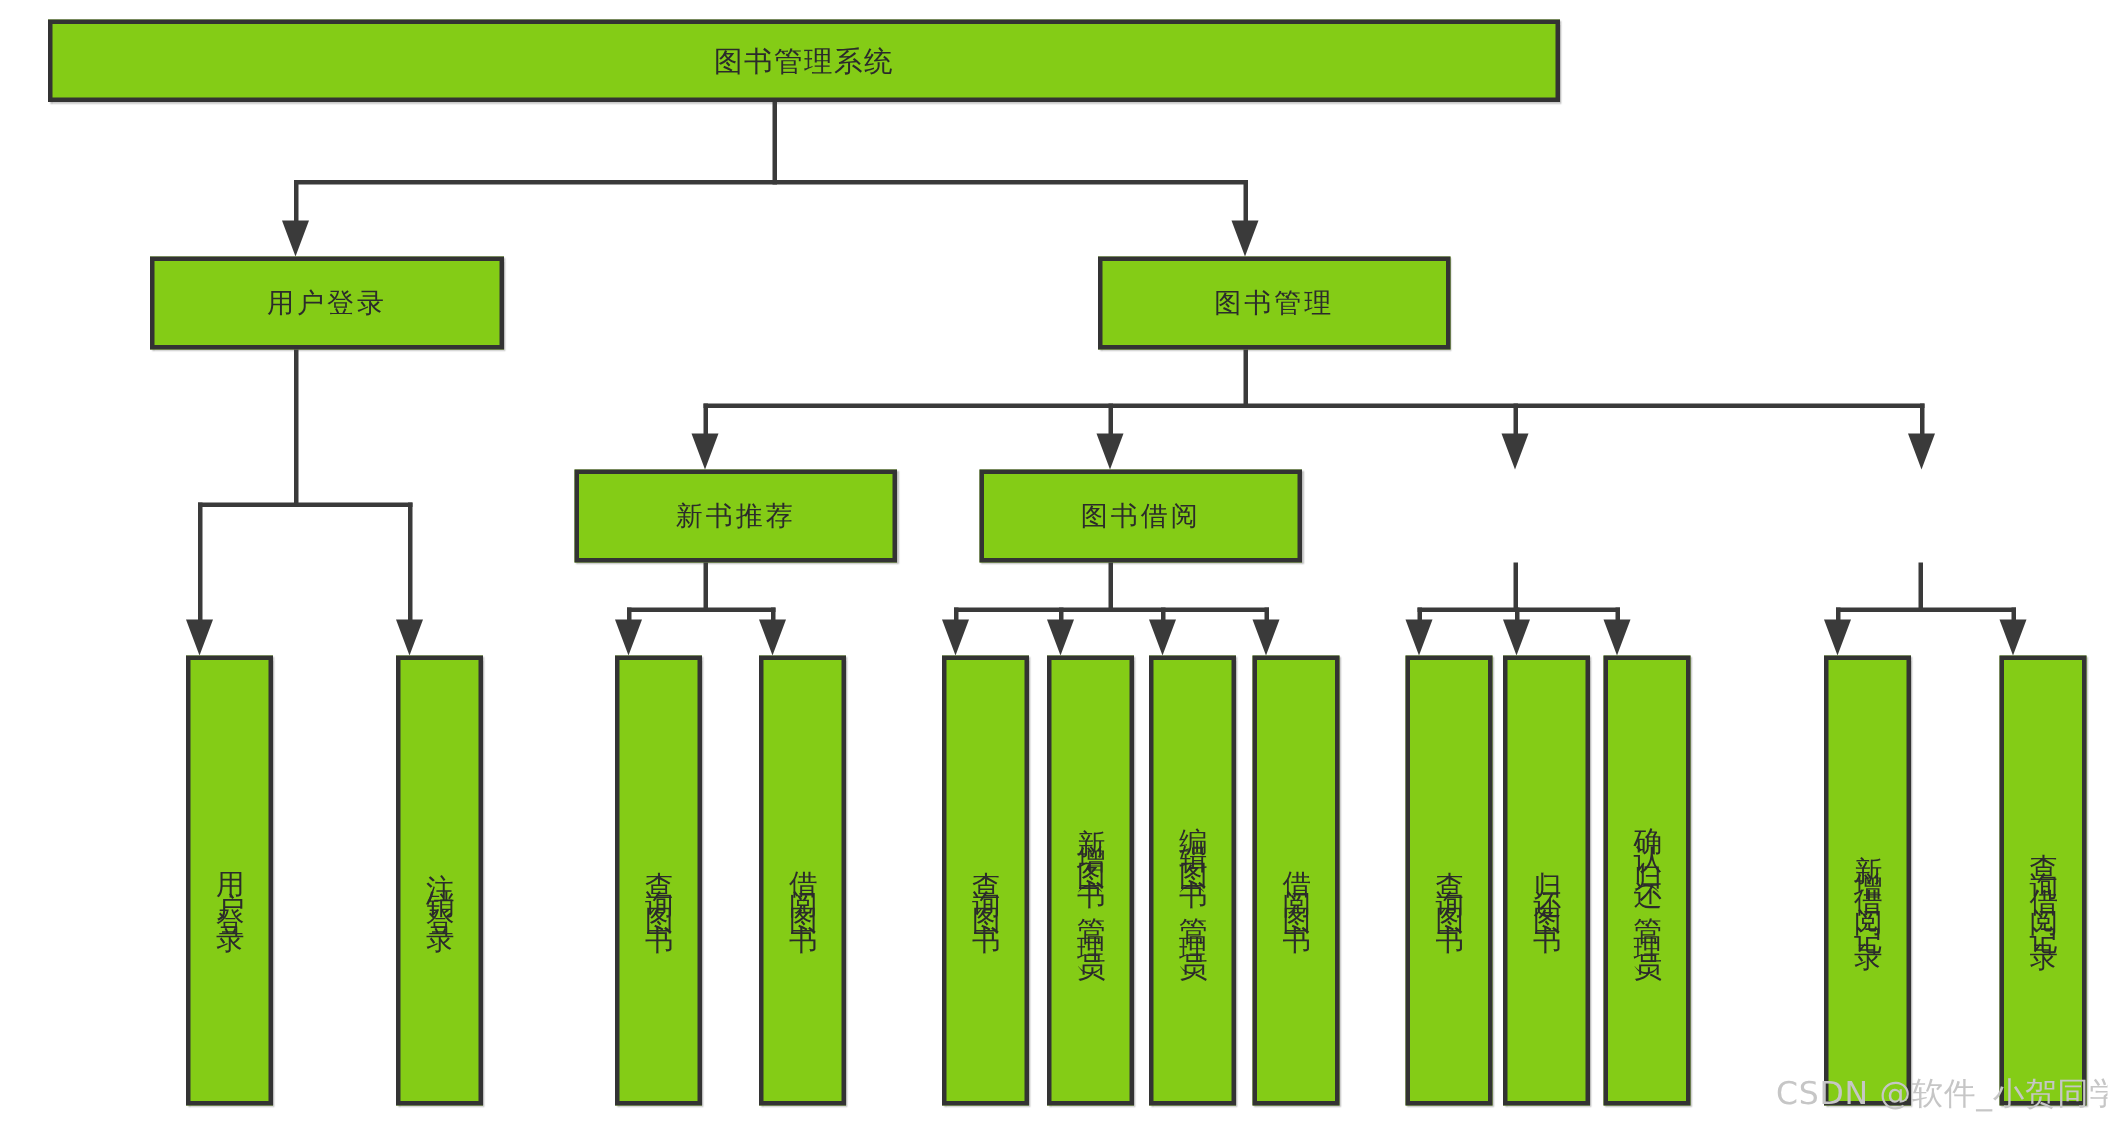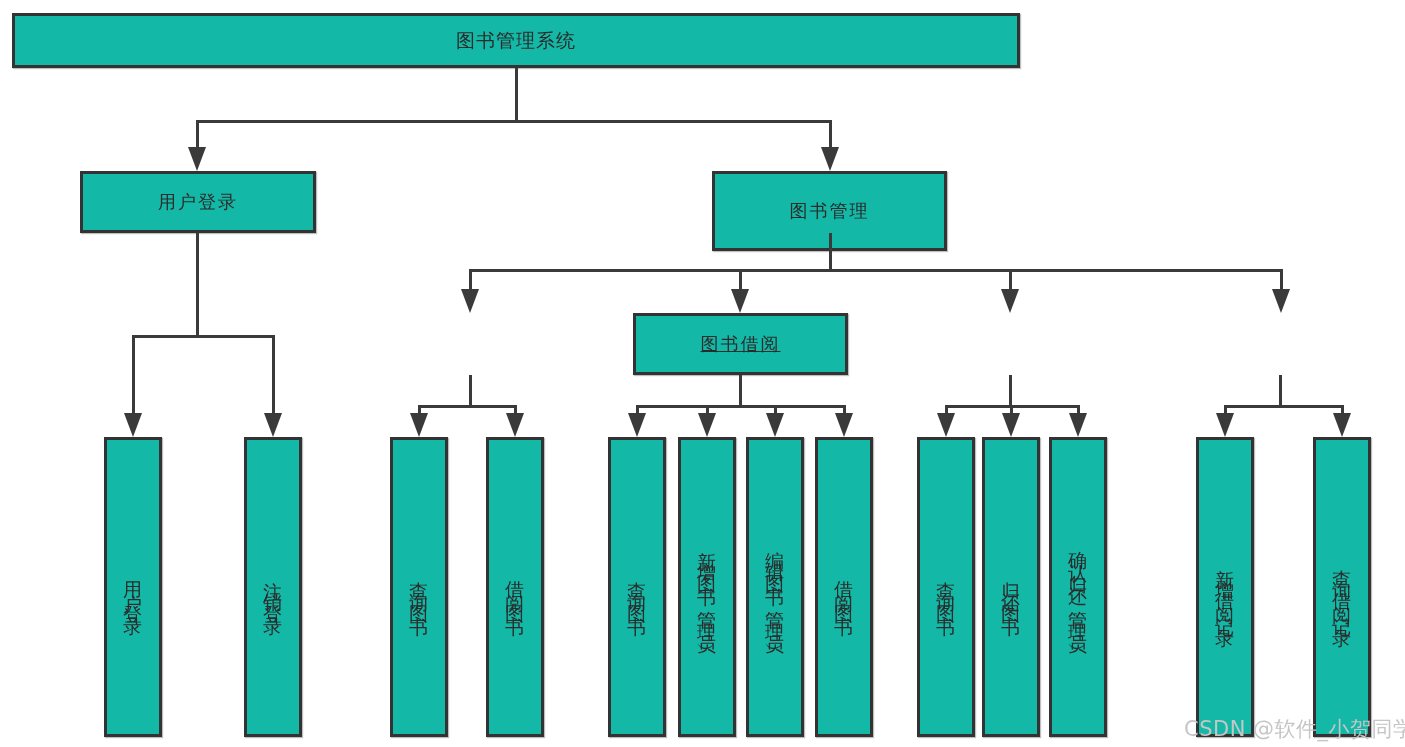--- a/index.html
+++ b/index.html
@@ -7,24 +7,25 @@
     --watermark:#c6c6c6; --background:#ffffff;
   }
   html,body{margin:0;padding:0;}
   body{
     width:1405px;height:747px;background:var(--background);
     font-family:"DejaVu Sans","Liberation Sans",sans-serif;
     position:relative;overflow:hidden;color:var(--text);
   }
   .stage{position:absolute;inset:0;}
   .node{
-    position:absolute;background:#14b8a6;border:3px solid var(--border);
+    position:absolute;background:#84cc16;border:3px solid var(--border);
     box-sizing:border-box;display:flex;align-items:center;justify-content:center;
     font-size:18px;letter-spacing:2px;color:var(--text);
     box-shadow:1px 1px 1px rgba(0,0,0,0.25);
+    margin-left:20px;
   }
   .root-node{font-size:19px;letter-spacing:1px;}
   .vert{
     writing-mode:vertical-rl;
     font-size:19px;letter-spacing:12px;line-height:1;
     padding-top:6px;
   }
   .ln{position:absolute;background:var(--line);}
   .ah{
     position:absolute;width:0;height:0;
@@ -45,41 +46,42 @@
   <div class="node root-node" style="left:12px;top:13px;width:1008px;height:55px;">图书管理系统</div>
 
   <div class="ln" style="left:515px;top:68px;width:3px;height:55px;"></div>
   <div class="ln" style="left:196px;top:120px;width:636px;height:3px;"></div>
   <div class="ln" style="left:196px;top:120px;width:3px;height:30px;"></div>
   <div class="ah" style="left:188px;top:147px;"></div>
   <div class="ln" style="left:829px;top:120px;width:3px;height:30px;"></div>
   <div class="ah" style="left:821px;top:147px;"></div>
 
   <div class="node" style="left:80px;top:171px;width:236px;height:62px;">用户登录</div>
-  <div class="node" style="left:712px;top:171px;width:235px;height:80px;">图书管理</div>
+  <div class="node" style="left:712px;top:171px;width:235px;height:62px;">图书管理</div>
 
   <div class="ln" style="left:196px;top:233px;width:3px;height:105px;"></div>
   <div class="ln" style="left:132px;top:335px;width:143px;height:3px;"></div>
   <div class="ln" style="left:132px;top:335px;width:3px;height:80px;"></div>
   <div class="ah" style="left:124px;top:413px;"></div>
   <div class="ln" style="left:272px;top:335px;width:3px;height:80px;"></div>
   <div class="ah" style="left:264px;top:413px;"></div>
 
   <div class="ln" style="left:829px;top:233px;width:3px;height:39px;"></div>
   <div class="ln" style="left:469px;top:269px;width:814px;height:3px;"></div>
   <div class="ln" style="left:469px;top:269px;width:3px;height:23px;"></div>
   <div class="ah" style="left:461px;top:289px;"></div>
   <div class="ln" style="left:739px;top:269px;width:3px;height:23px;"></div>
   <div class="ah" style="left:731px;top:289px;"></div>
   <div class="ln" style="left:1009px;top:269px;width:3px;height:23px;"></div>
   <div class="ah" style="left:1001px;top:289px;"></div>
   <div class="ln" style="left:1280px;top:269px;width:3px;height:23px;"></div>
   <div class="ah" style="left:1272px;top:289px;"></div>
 
-  <div class="node" style="left:633px;top:313px;width:215px;height:62px;text-decoration:underline;">图书借阅</div>
+  <div class="node" style="left:363px;top:313px;width:215px;height:62px;">新书推荐</div>
+  <div class="node" style="left:633px;top:313px;width:215px;height:62px;">图书借阅</div>
 
   <div class="ln" style="left:469px;top:375px;width:3px;height:33px;"></div>
   <div class="ln" style="left:418px;top:405px;width:99px;height:3px;"></div>
   <div class="ln" style="left:418px;top:405px;width:3px;height:11px;"></div>
   <div class="ah" style="left:410px;top:413px;"></div>
   <div class="ln" style="left:514px;top:405px;width:3px;height:11px;"></div>
   <div class="ah" style="left:506px;top:413px;"></div>
 
   <div class="ln" style="left:739px;top:375px;width:3px;height:33px;"></div>
   <div class="ln" style="left:636px;top:405px;width:210px;height:3px;"></div>

